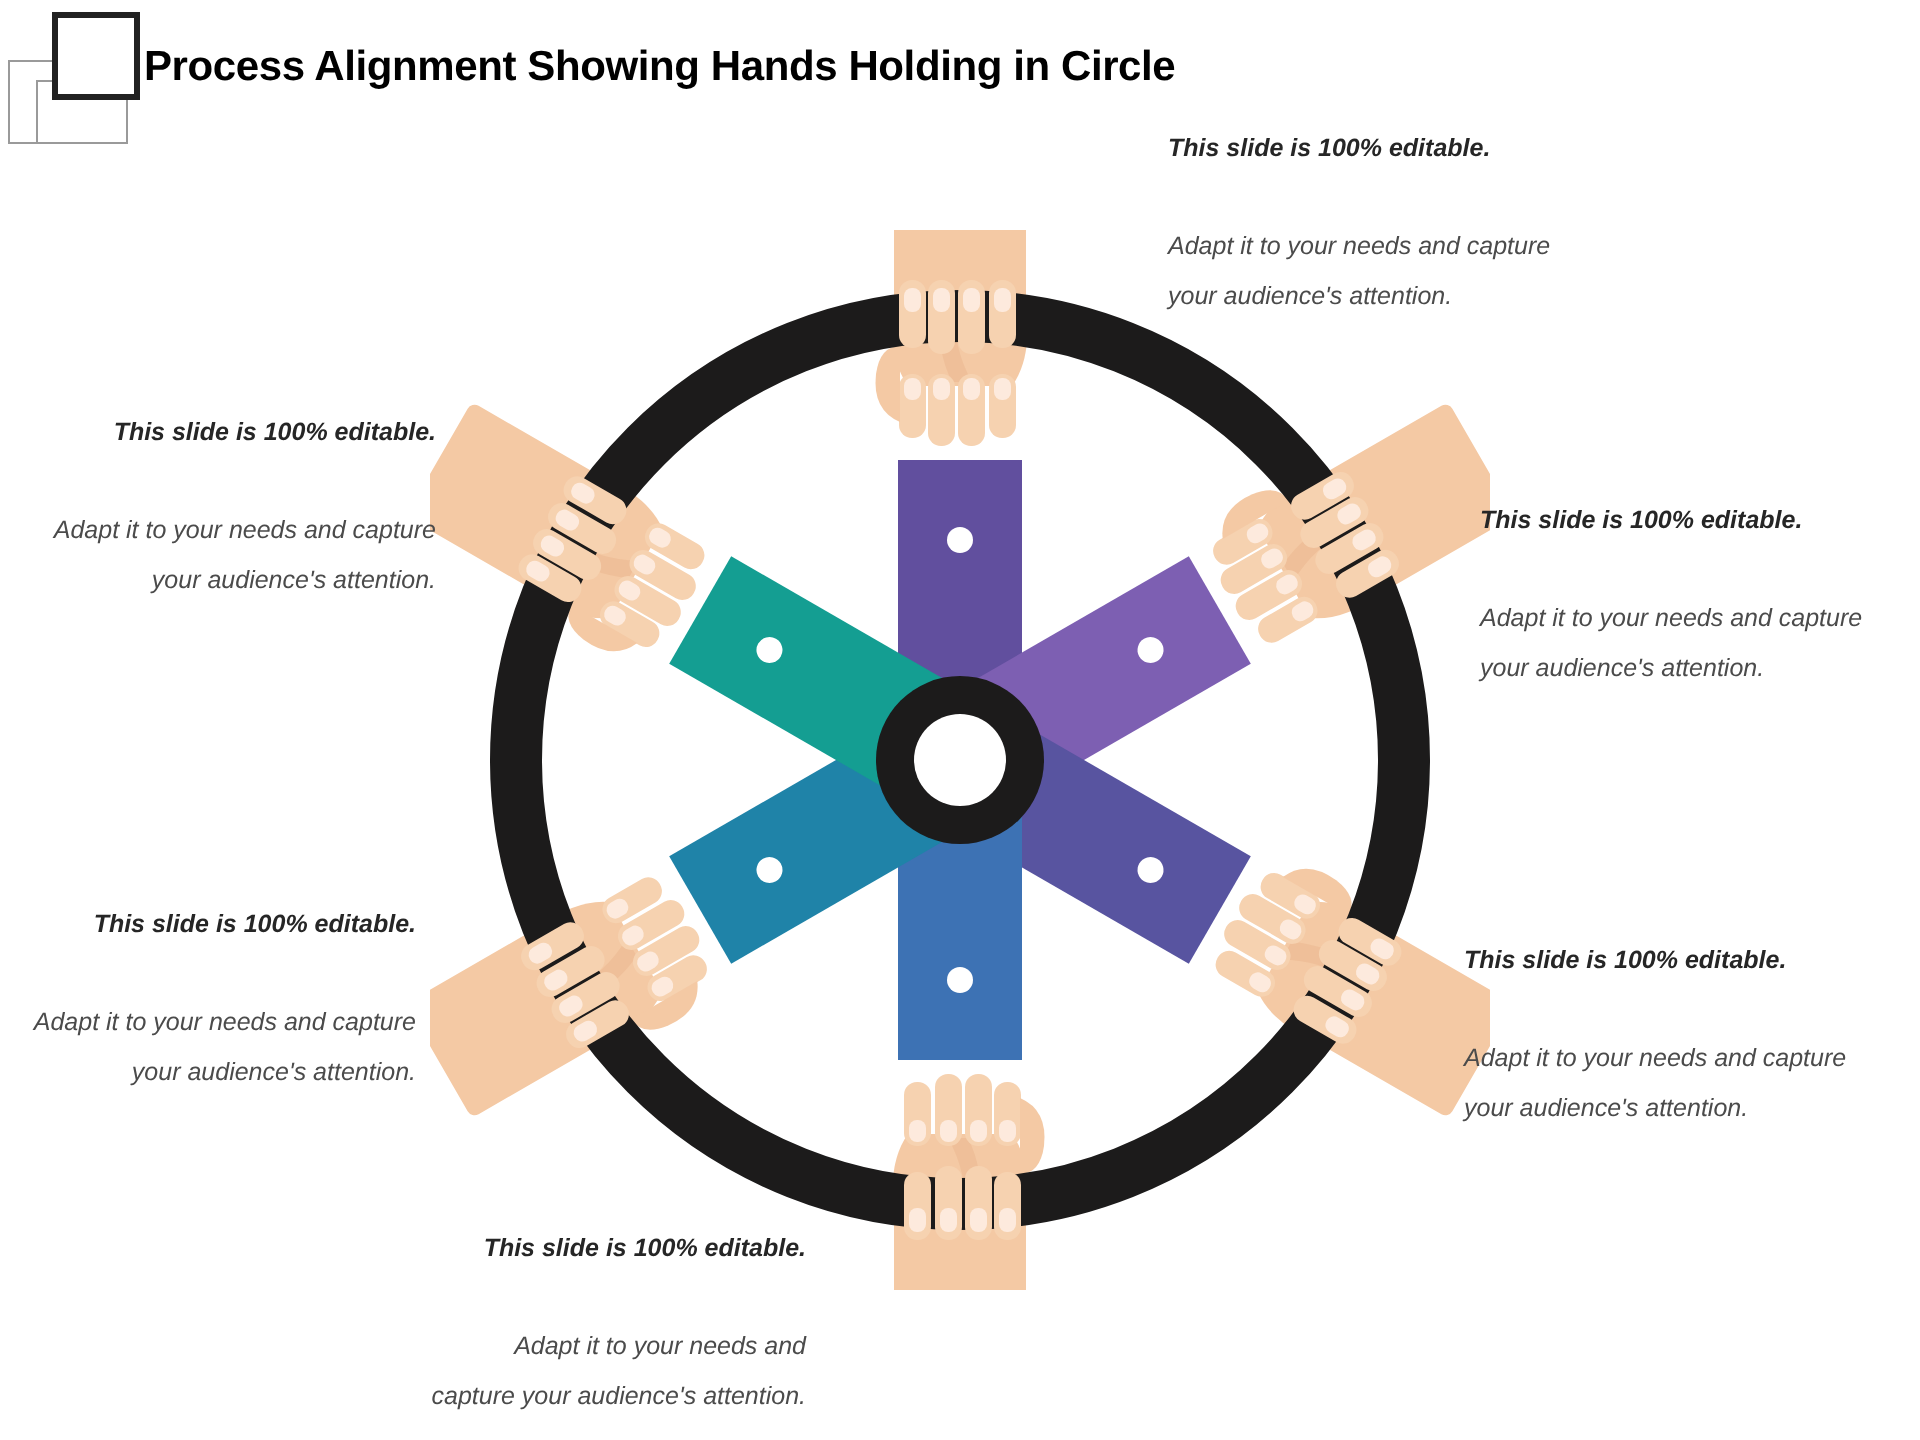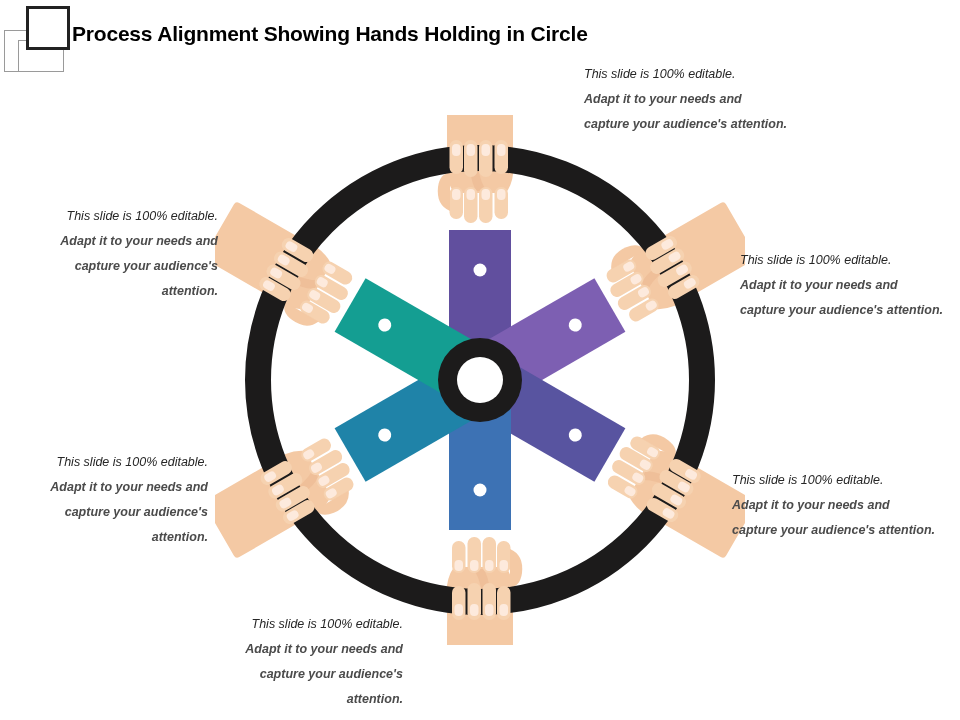--- a/index.html
+++ b/index.html
@@ -62,27 +62,28 @@
   
   .callout {
     position: absolute;
     width: 205px;
     font-size: 12.5px;
     line-height: 25px;
     font-style: italic;
     color: #4b4b4b;
   }
   .callout .lead {
-    font-weight: 400;
+    font-weight: 700;
     color: #262626;
     display: block;
   }
   .callout .body {
     display: block;
-    font-weight: 700;
+    font-weight: 400;
+    margin-top: 24px;
   }
   .align-left  { text-align: left; }
   .align-right { text-align: right; }
 
   #callout-0 { left: 584px; top: 62px; }
   #callout-1 { left: 740px; top: 248px; }
   #callout-2 { left: 732px; top: 468px; }
   #callout-3 { left: 213px; top: 612px;  width: 190px; }
   #callout-4 { left: 22px;  top: 204px;  width: 196px; }
   #callout-5 { left: 12px;  top: 450px;  width: 196px; }

